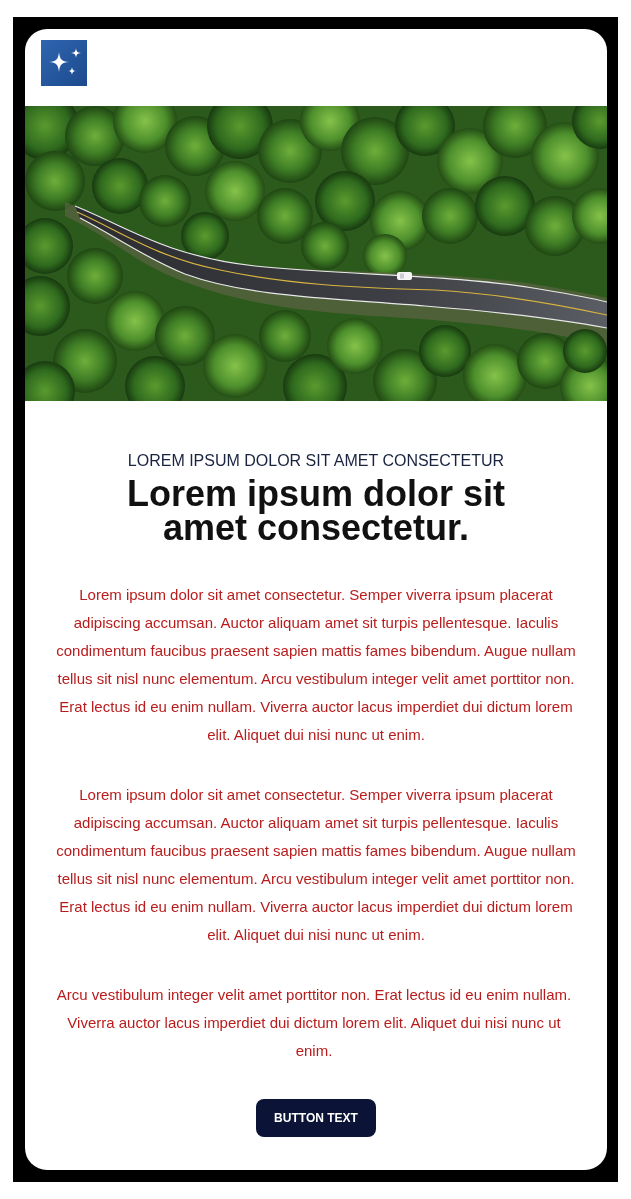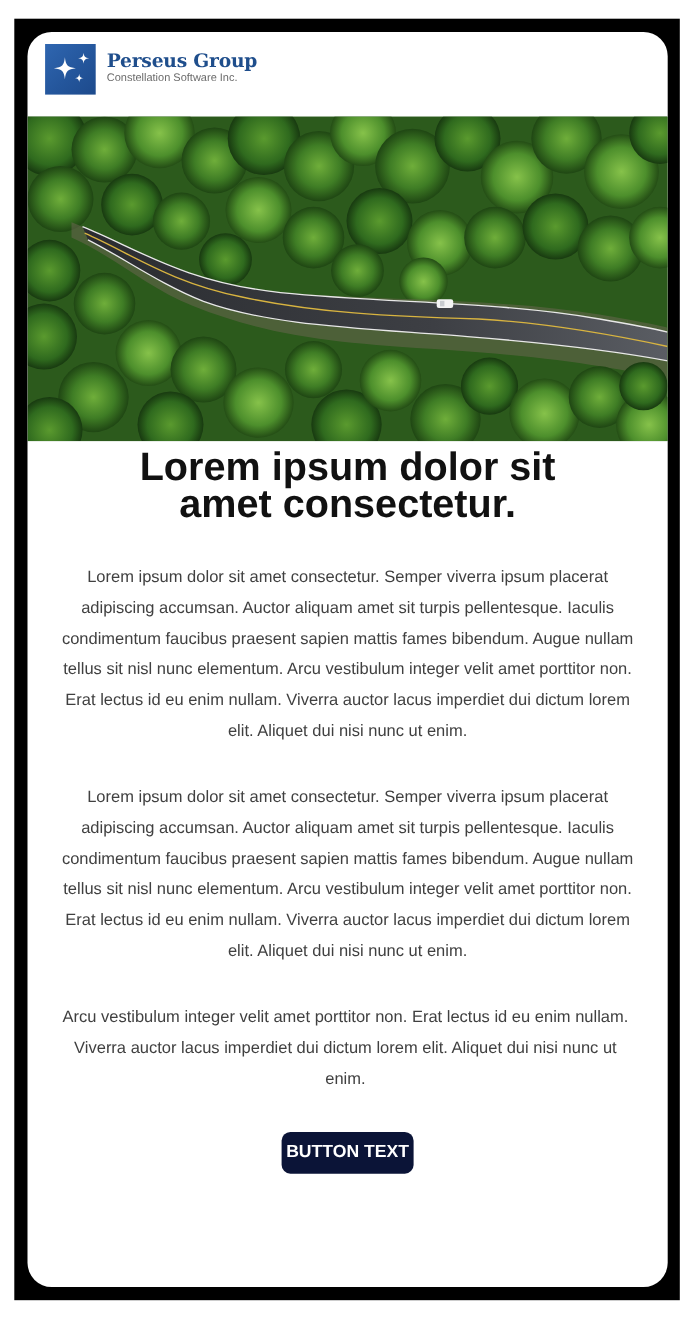--- a/index.html
+++ b/index.html
@@ -106,35 +106,35 @@
       font-size: 36px;
       font-weight: bold;
       line-height: 34px;
       color: #111111;
     }
     .para {
       margin: 0 auto;
       width: 530px;
       font-size: 15px;
       line-height: 28px;
-      color: #404040;
+      color: #b91c1c;
     }
     .para.p1 { margin-top: 36px; }
     .para.p2 { margin-top: 32px; }
     .para.p3 { margin-top: 32px; margin-left: 24px; }
     .cta {
       display: inline-block;
       margin-top: 34px;
       width: 120px;
       height: 38px;
       line-height: 38px;
       background: #0b1437;
       color: #ffffff;
       border-radius: 8px;
-      font-size: 16px;
+      font-size: 12px;
       font-weight: bold;
       letter-spacing: 0;
       cursor: pointer;
       border: none;
       padding: 0;
       font-family: "Liberation Sans", sans-serif;
     }
   </style>
 </head>
 <body>
@@ -146,24 +146,20 @@
   <div class="header">
     <div class="logo-mark">
       <svg width="46" height="46" viewBox="0 0 46 46" xmlns="http://www.w3.org/2000/svg">
 
         <path d="M18 12 C18.8 19.5 20.5 21.2 28 22 C20.5 22.8 18.8 24.5 18 32 C17.2 24.5 15.5 22.8 8 22 C15.5 21.2 17.2 19.5 18 12 Z" fill="#ffffff"></path>
 
         <path d="M35 8 C35.4 11.6 36.4 12.6 40 13 C36.4 13.4 35.4 14.4 35 18 C34.6 14.4 33.6 13.4 30 13 C33.6 12.6 34.6 11.6 35 8 Z" fill="#ffffff"></path>
 
         <path d="M31 27 C31.3 29.8 32.2 30.7 35 31 C32.2 31.3 31.3 32.2 31 35 C30.7 32.2 29.8 31.3 27 31 C29.8 30.7 30.7 29.8 31 27 Z" fill="#ffffff"></path>
       </svg>
-    </div>
-    <div class="logo-text">
-      <div class="logo-name">Perseus Group</div>
-      <div class="logo-sub">Constellation Software Inc.</div>
     </div>
   </div>
 
   <div class="hero">
     <svg width="582" height="295" viewBox="0 0 582 295" xmlns="http://www.w3.org/2000/svg">
       <defs>
         <radialGradient id="t1" cx="50%" cy="50%" r="50%">
           <stop offset="0%" stop-color="#6fae3a"></stop>
           <stop offset="60%" stop-color="#3f7d25"></stop>
           <stop offset="100%" stop-color="#1f4613"></stop>
@@ -245,20 +241,21 @@
         <circle cx="420" cy="245" r="26" fill="url(#t2)"></circle>
         <circle cx="470" cy="270" r="32" fill="url(#t3)"></circle>
         <circle cx="520" cy="255" r="28" fill="url(#t1)"></circle>
         <circle cx="565" cy="280" r="30" fill="url(#t3)"></circle>
         <circle cx="560" cy="245" r="22" fill="url(#t2)"></circle>
       </g>
     </svg>
   </div>
 
   <div class="content">
+    <div class="eyebrow">LOREM IPSUM DOLOR SIT AMET CONSECTETUR</div>
     <div class="headline">Lorem ipsum dolor sit amet consectetur.</div>
     <div class="para p1">Lorem ipsum dolor sit amet consectetur. Semper viverra ipsum placerat adipiscing accumsan. Auctor aliquam amet sit turpis pellentesque. Iaculis condimentum faucibus praesent sapien mattis fames bibendum. Augue nullam tellus sit nisl nunc elementum. Arcu vestibulum integer velit amet porttitor non. Erat lectus id eu enim nullam. Viverra auctor lacus imperdiet dui dictum lorem elit. Aliquet dui nisi nunc ut enim.</div>
     <div class="para p2">Lorem ipsum dolor sit amet consectetur. Semper viverra ipsum placerat adipiscing accumsan. Auctor aliquam amet sit turpis pellentesque. Iaculis condimentum faucibus praesent sapien mattis fames bibendum. Augue nullam tellus sit nisl nunc elementum. Arcu vestibulum integer velit amet porttitor non. Erat lectus id eu enim nullam. Viverra auctor lacus imperdiet dui dictum lorem elit. Aliquet dui nisi nunc ut enim.</div>
     <div class="para p3">Arcu vestibulum integer velit amet porttitor non. Erat lectus id eu enim nullam. Viverra auctor lacus imperdiet dui dictum lorem elit. Aliquet dui nisi nunc ut enim.</div>
     <button class="cta">BUTTON TEXT</button>
   </div>
 
 </div>
 
 </body></html>

